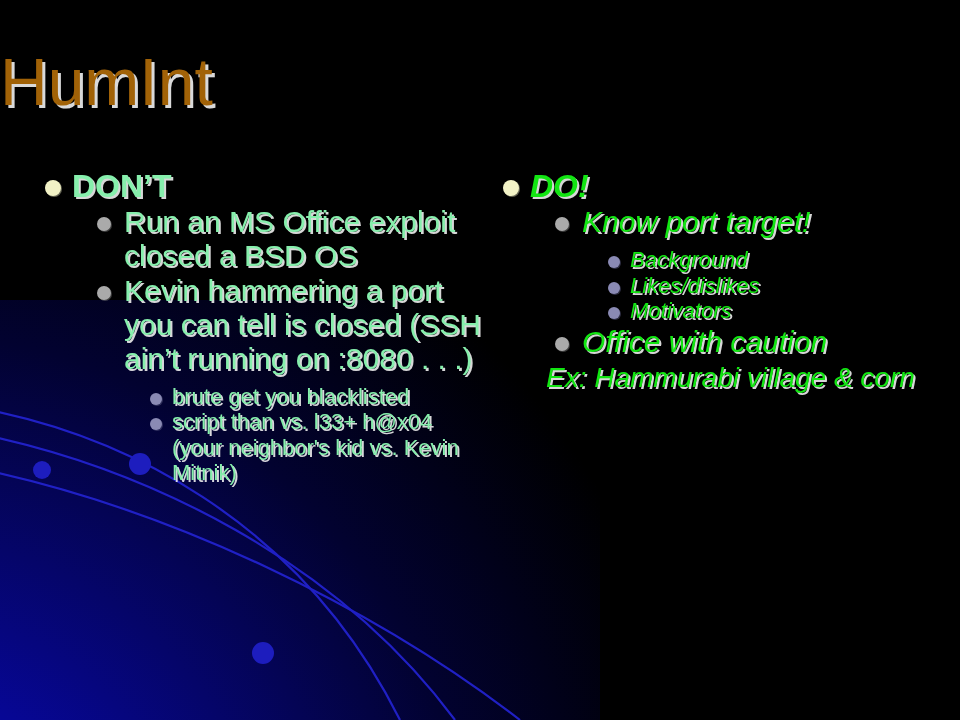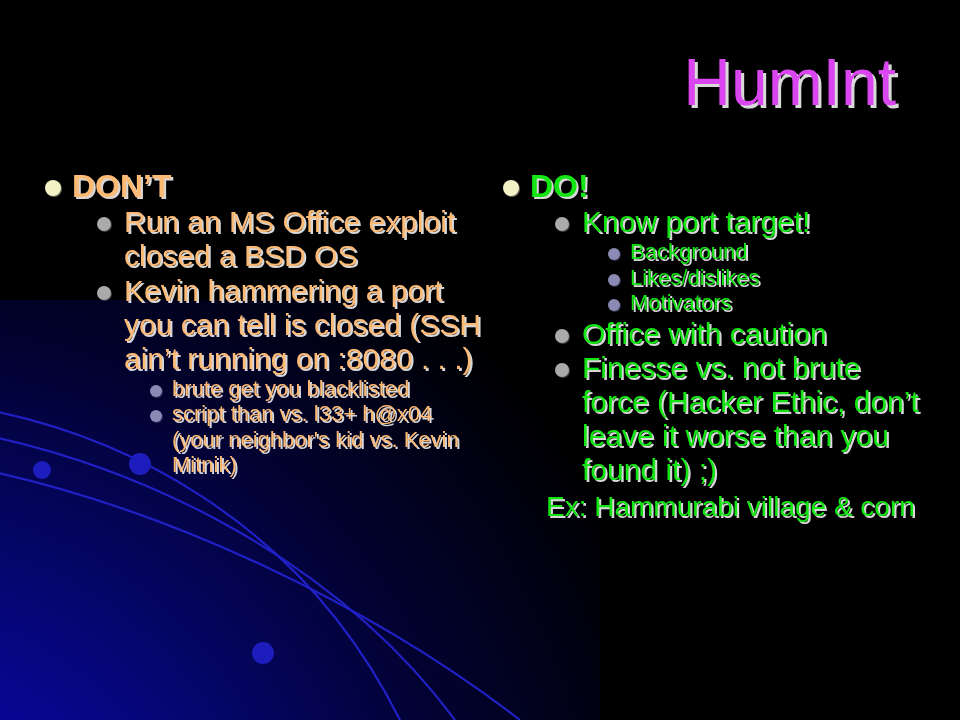--- a/index.html
+++ b/index.html
@@ -44,25 +44,25 @@
     left: 0;
     top: 0;
   }
 
   
   #title {
     position: absolute;
     left: 0;
     top: 48px;
     width: 896px;
-    text-align: right;
+    text-align: left;
     font-size: 66px;
     line-height: 1.05;
     font-weight: 400;
-    color: #d946ef;
+    color: #a16207;
     text-shadow: 3px 3px 0 rgba(235,235,235,0.92);
     letter-spacing: 0px;
   }
 
   
   .column {
     position: absolute;
     top: 168px;
   }
   #col-left  { left: 34px;  width: 452px; }
@@ -106,43 +106,43 @@
     width: 14px; height: 14px;
     background: #aaaaaa;
     box-shadow: 1px 1px 0 rgba(120,120,120,0.5);
   }
   .l2 > li.item > .txt {
     font-size: 30px;
     line-height: 1.13;
   }
 
   
-  ul.l3 { margin: 0 0 0 18px; }
+  ul.l3 { margin: 8px 0 0 18px; }
   .l3 > li.item       { padding-left: 30px; margin-bottom: 0px; }
   .l3 > li.item > .bullet {
     left: 8px; top: 9px;
     width: 12px; height: 12px;
     background: #8a8ab4;
     box-shadow: 1px 1px 0 rgba(90,90,130,0.5);
   }
   .l3 > li.item > .txt {
     font-size: 22px;
     line-height: 1.16;
   }
 
   
   li.note { padding-left: 24px; text-indent: -24px; margin-top: 4px; }
   li.note > .txt {
     font-size: 28px;
     line-height: 1.14;
   }
 
   
-  .pink  { color: #fdba74; text-shadow: 2px 2px 0 rgba(238,238,238,0.90); }
-  .green { color: #12e512; text-shadow: 2px 2px 0 rgba(238,238,238,0.90); }
+  .pink  { color: #86efac; text-shadow: 2px 2px 0 rgba(238,238,238,0.90); }
+  .green { color: #12e512; text-shadow: 2px 2px 0 rgba(238,238,238,0.90); font-style: italic; }
 </style>
 </head>
 <body>
 
 <div id="slide">
 
   <div class="bg-layer">
     <div class="glow"></div>
     <svg class="arcs" width="960" height="720" viewBox="0 0 960 720">
       <g fill="none" stroke="#2222cc" stroke-width="2.2" opacity="0.95">
@@ -216,24 +216,20 @@
                 <span class="txt green">Motivators</span>
               </li>
             </ul>
           </li>
 
           <li class="item">
             <span class="bullet"></span>
             <span class="txt green">Office with caution</span>
           </li>
 
-          <li class="item">
-            <span class="bullet"></span>
-            <span class="txt green">Finesse vs. not brute force (Hacker Ethic, don’t leave it worse than you found it) ;)</span>
-          </li>
 
           <li class="note">
             <span class="txt green">Ex: Hammurabi village &amp; corn</span>
           </li>
         </ul>
       </li>
     </ul>
   </div>
 
 </div>

